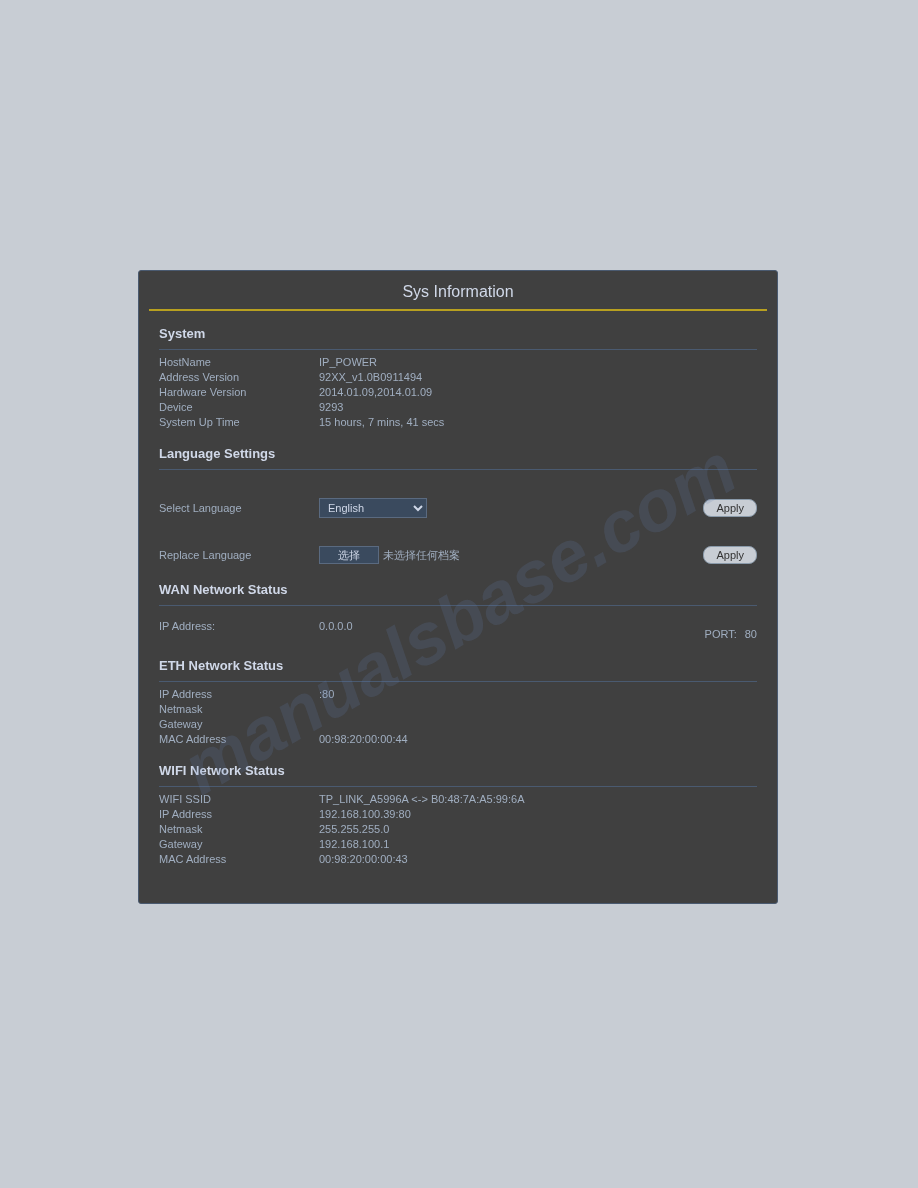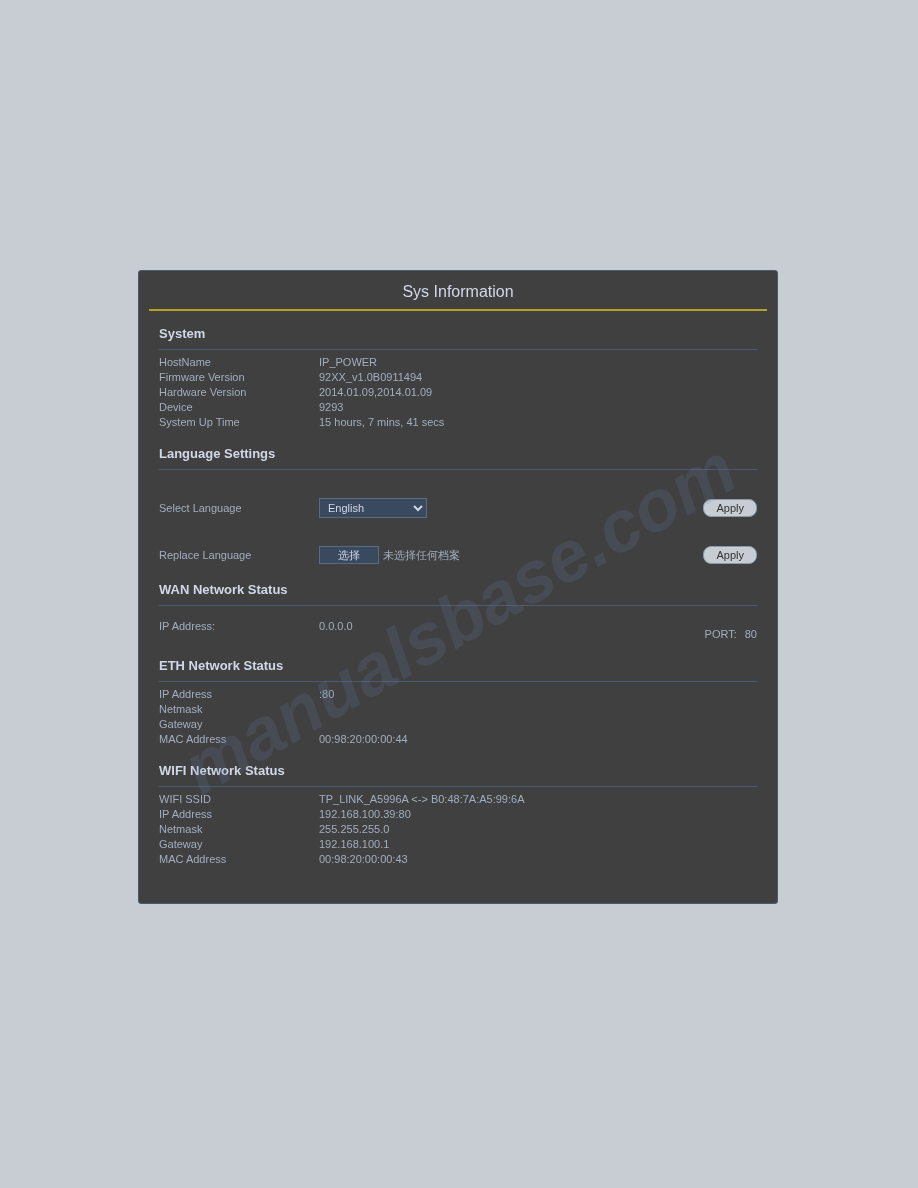--- a/index.html
+++ b/index.html
@@ -174,21 +174,21 @@
 
   <div class="content-area">
 
     <div class="section">
       <div class="section-title">System</div>
       <div class="info-row">
         <span class="info-label">HostName</span>
         <span class="info-value">IP_POWER</span>
       </div>
       <div class="info-row">
-        <span class="info-label">Firmware Version</span>
+        <span class="info-label">Address Version</span>
         <span class="info-value">92XX_v1.0B0911494</span>
       </div>
       <div class="info-row">
         <span class="info-label">Hardware Version</span>
         <span class="info-value">2014.01.09,2014.01.09</span>
       </div>
       <div class="info-row">
         <span class="info-label">Device</span>
         <span class="info-value">9293</span>
       </div>

